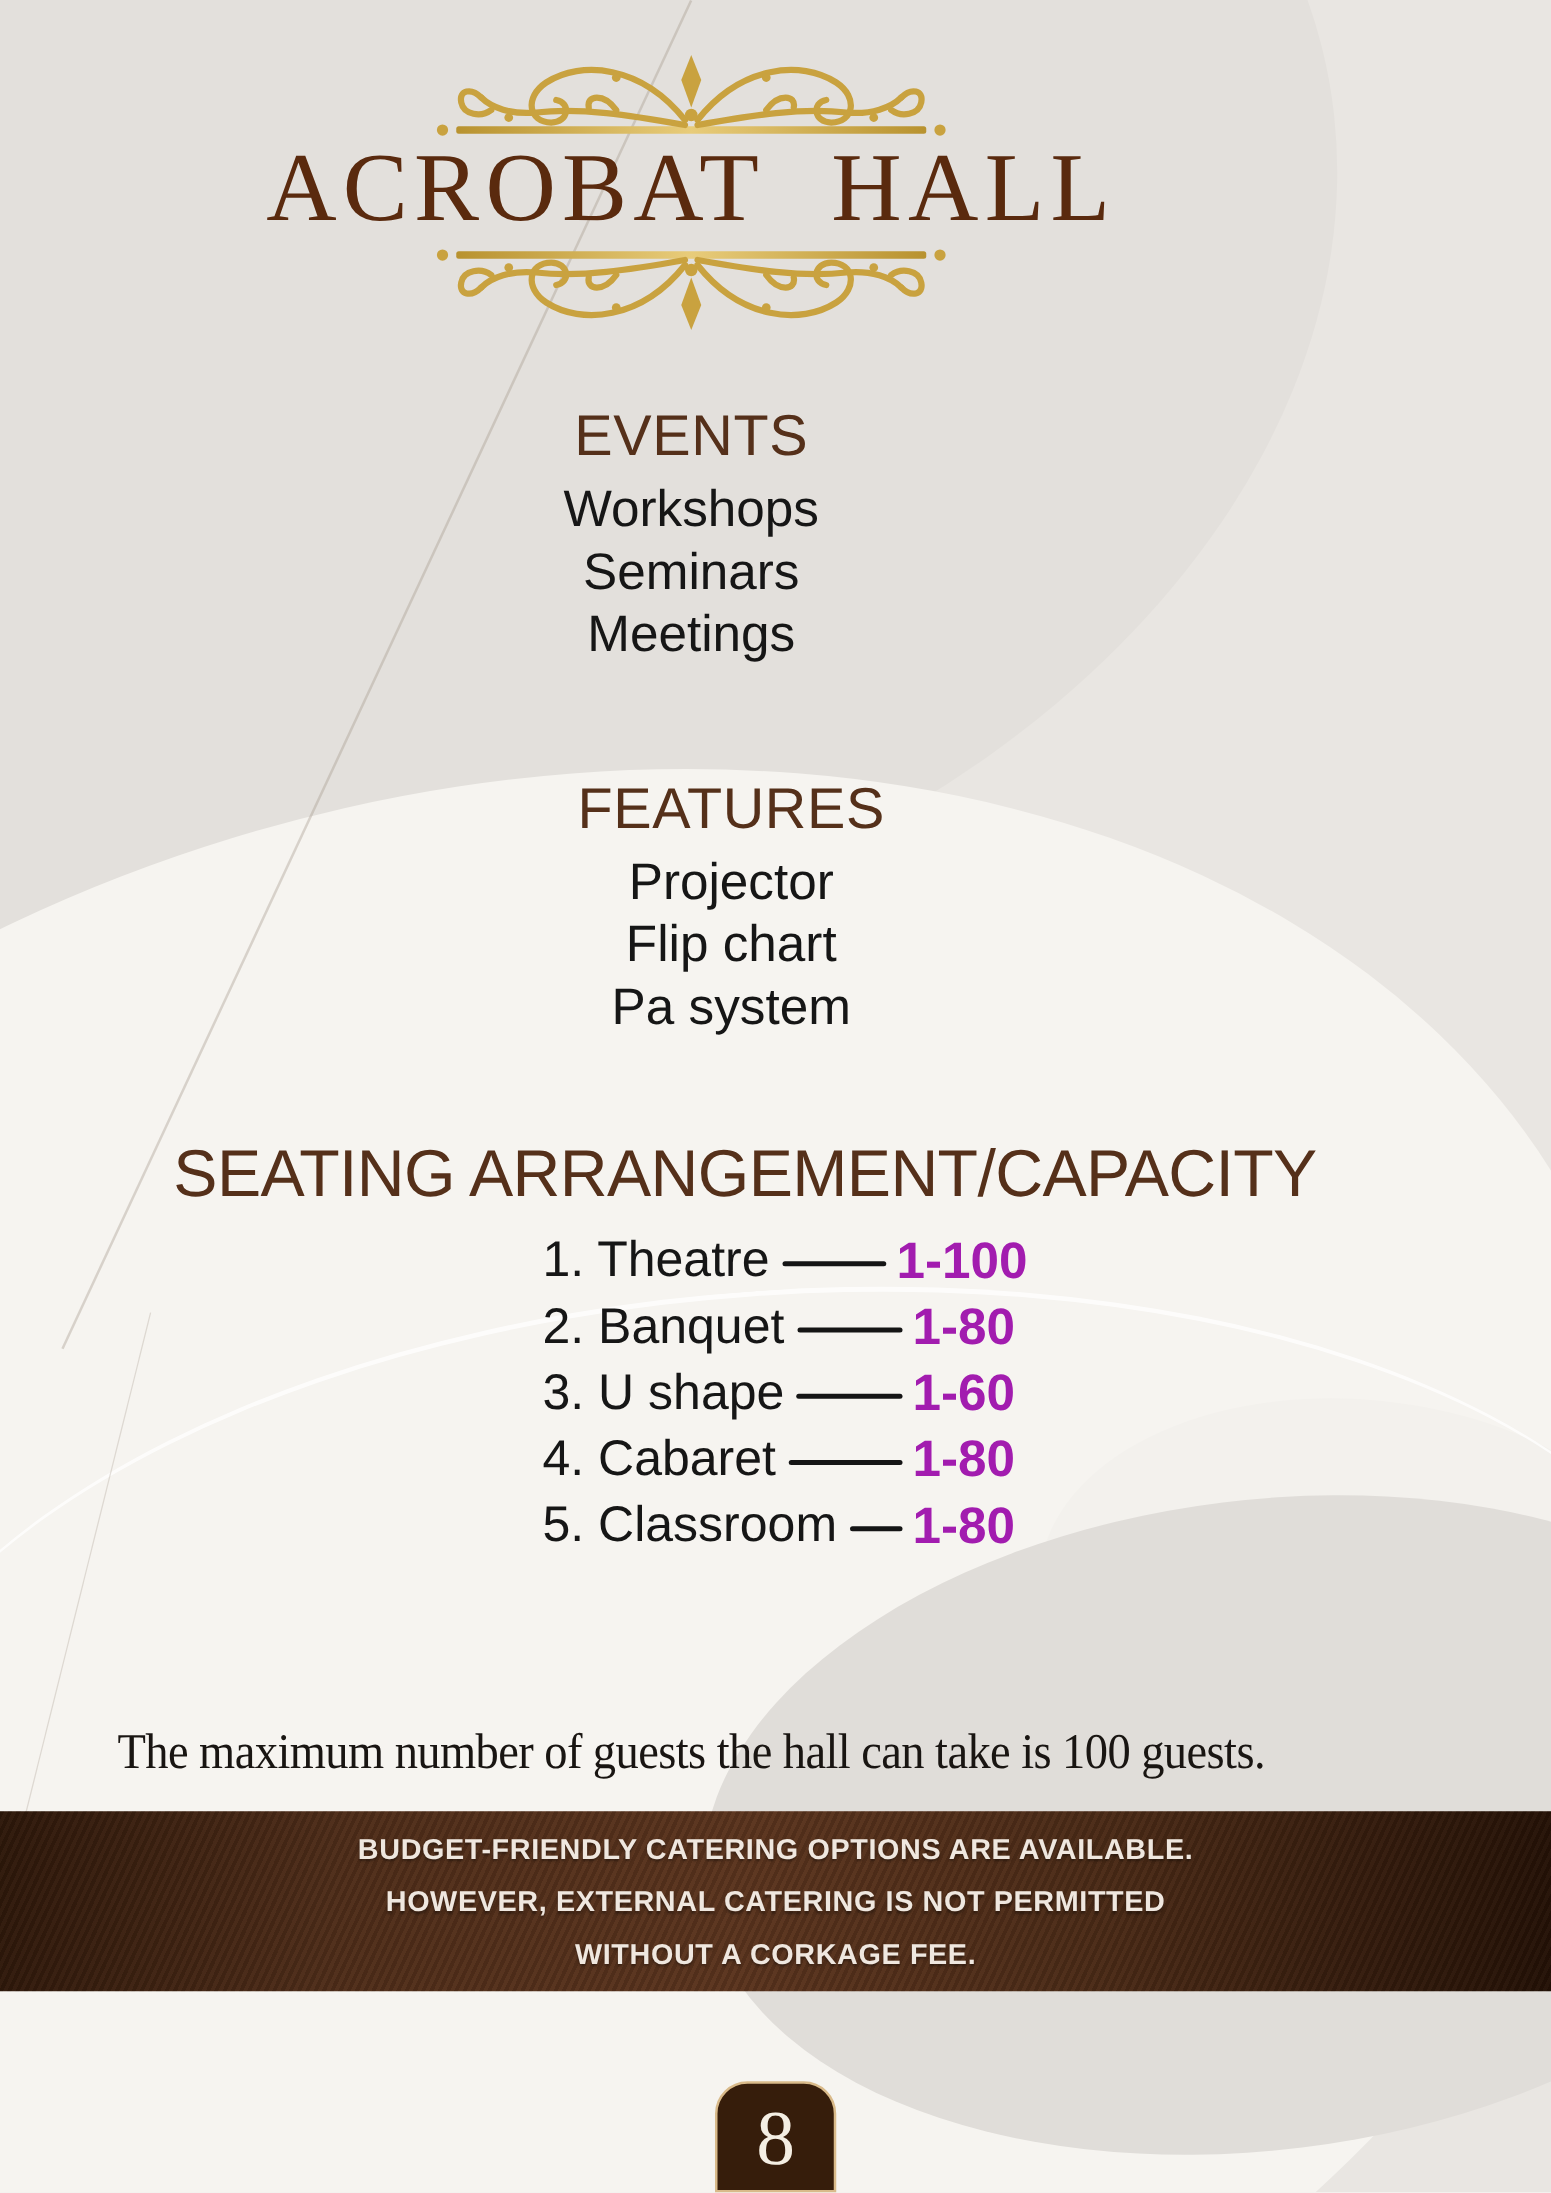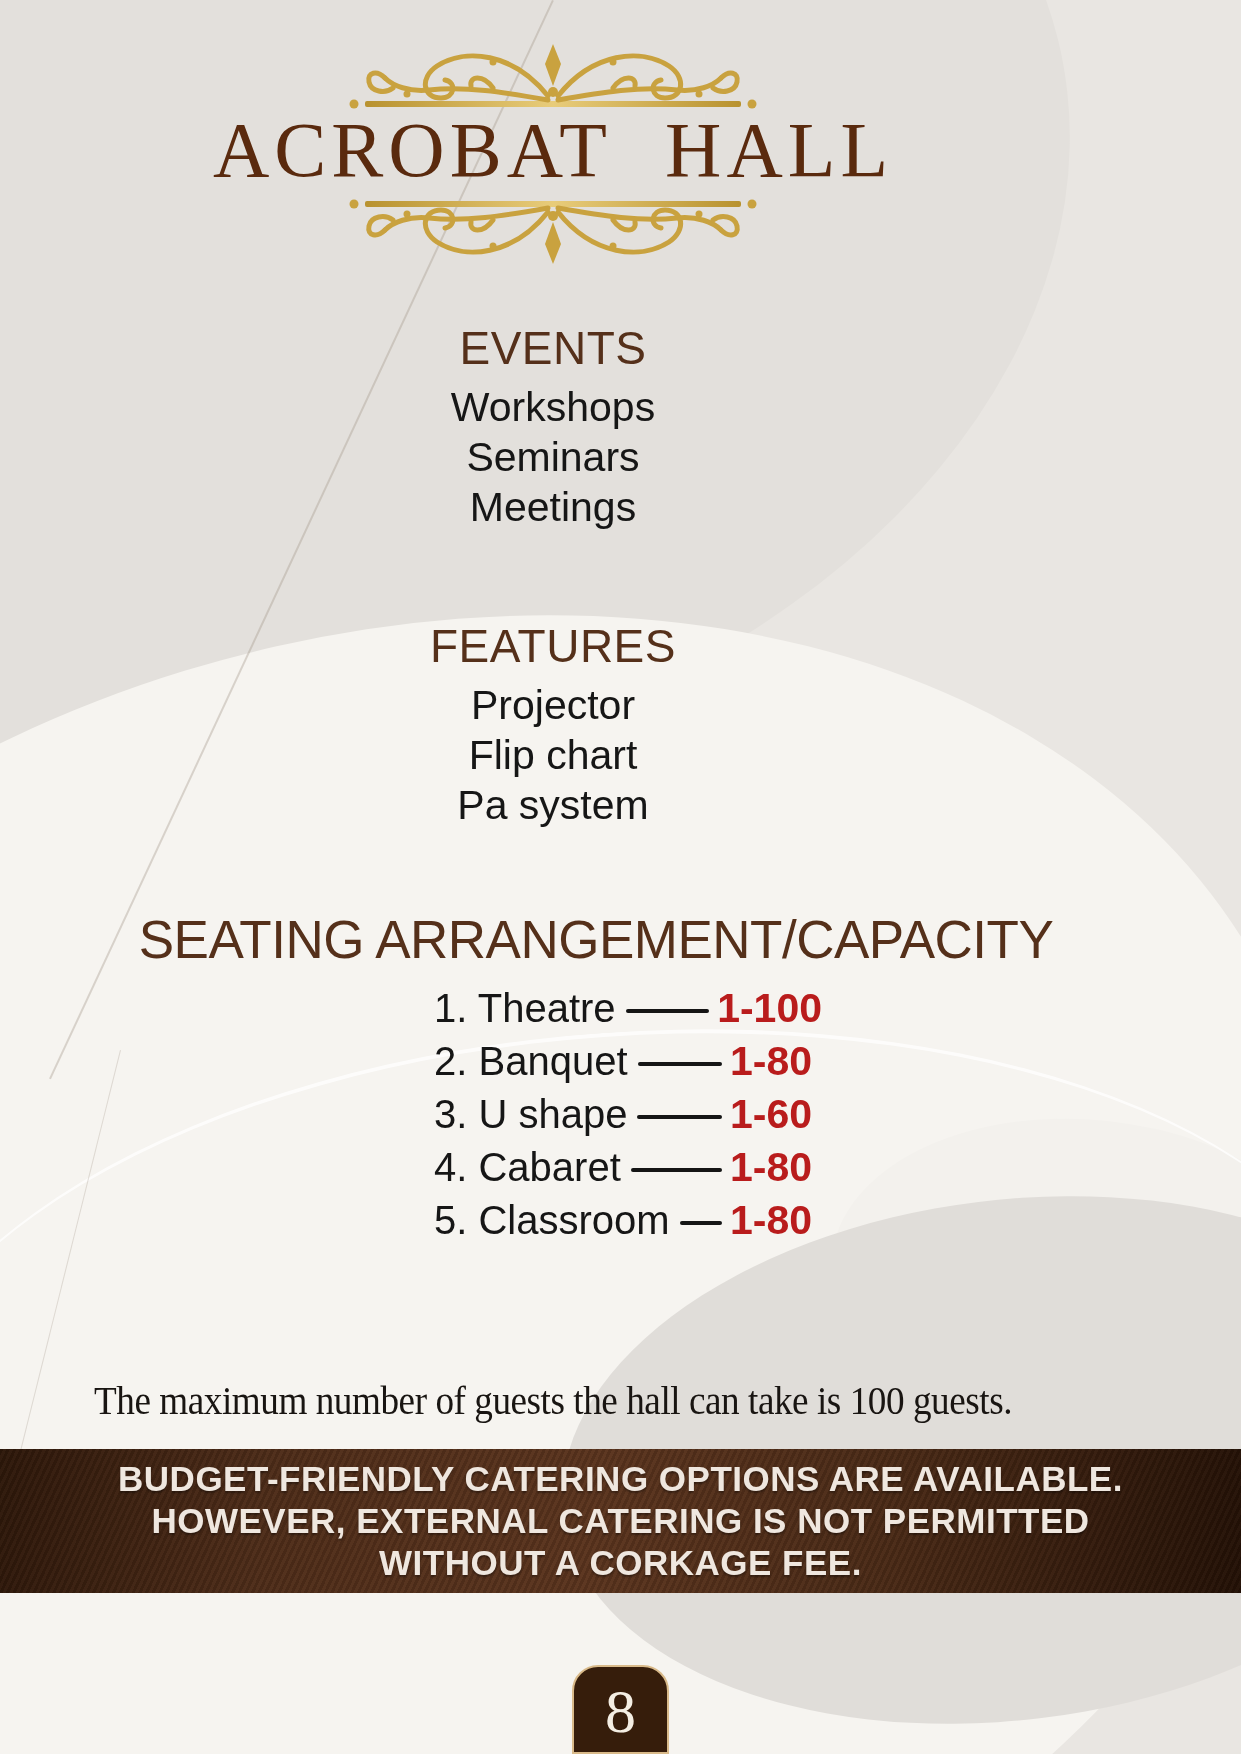--- a/index.html
+++ b/index.html
@@ -60,49 +60,49 @@
     color:#5a2a0e;
   }
 
   h2.sec-heading{
     margin:0 0 8px 0;
     font-size:46px;line-height:52px;font-weight:400;
     color:#55301a;letter-spacing:0.5px;
   }
   .plain-list{font-size:41px;line-height:50px;color:#161616;}
   .events{position:absolute;top:322px;left:0;width:100%;}
-  .features{position:absolute;top:620px;left:0;width:100%;}
+  .features{position:absolute;top:620px;left:0;width:100%;padding-left:32px;}
 
   .seating{position:absolute;top:912px;left:0;width:100%;padding-left:43px;}
   .seating h2.sec-heading{font-size:53px;line-height:56px;letter-spacing:-0.5px;}
   .seating-rows{width:388px;margin:14px 0 5px 391px;}
   .srow{display:flex;align-items:center;height:53px;}
   .slabel{font-size:40px;white-space:nowrap;color:#161616;}
   .srule{flex:1;height:4px;background:#151515;margin:4px 8px 0 10px;border-radius:2px;}
-  .svalue{font-size:41px;font-weight:700;white-space:nowrap;min-width:92px;text-align:left;color:#b91c1c;}
+  .svalue{font-size:41px;font-weight:700;white-space:nowrap;min-width:92px;text-align:left;color:#a21caf;}
 
   .max-note{
     position:absolute;top:1378px;left:0;width:100%;margin:0;
     font-family:"Liberation Serif", serif;
     font-size:40px;line-height:46px;color:#191512;
     transform:scaleX(.93);transform-origin:50% 50%;
     letter-spacing:-0.5px;
   }
 
   
   .banner{
     position:absolute;left:0;top:1449px;width:1241px;height:144px;
     background:
       repeating-linear-gradient(115deg, rgba(0,0,0,.10) 0 3px, rgba(255,255,255,.02) 3px 6px),
       linear-gradient(97deg,#2e180a 0%,#4f2d19 22%,#5b341e 48%,#4a2a16 72%,#241106 100%);
     display:flex;flex-direction:column;justify-content:center;align-items:center;
     text-align:center;
   }
   .banner-line{
-    font-size:35px;line-height:42px;font-weight:700;
+    font-size:23px;line-height:42px;font-weight:700;
     color:#efe7df;letter-spacing:0.5px;
     text-shadow:0 2px 2px rgba(0,0,0,.35);
   }
 
   
   .page-tab{
     position:absolute;left:572px;top:1665px;width:97px;height:89px;
     box-sizing:border-box;
     background:#361d0b;
     border:2px solid #d9ba8a;

